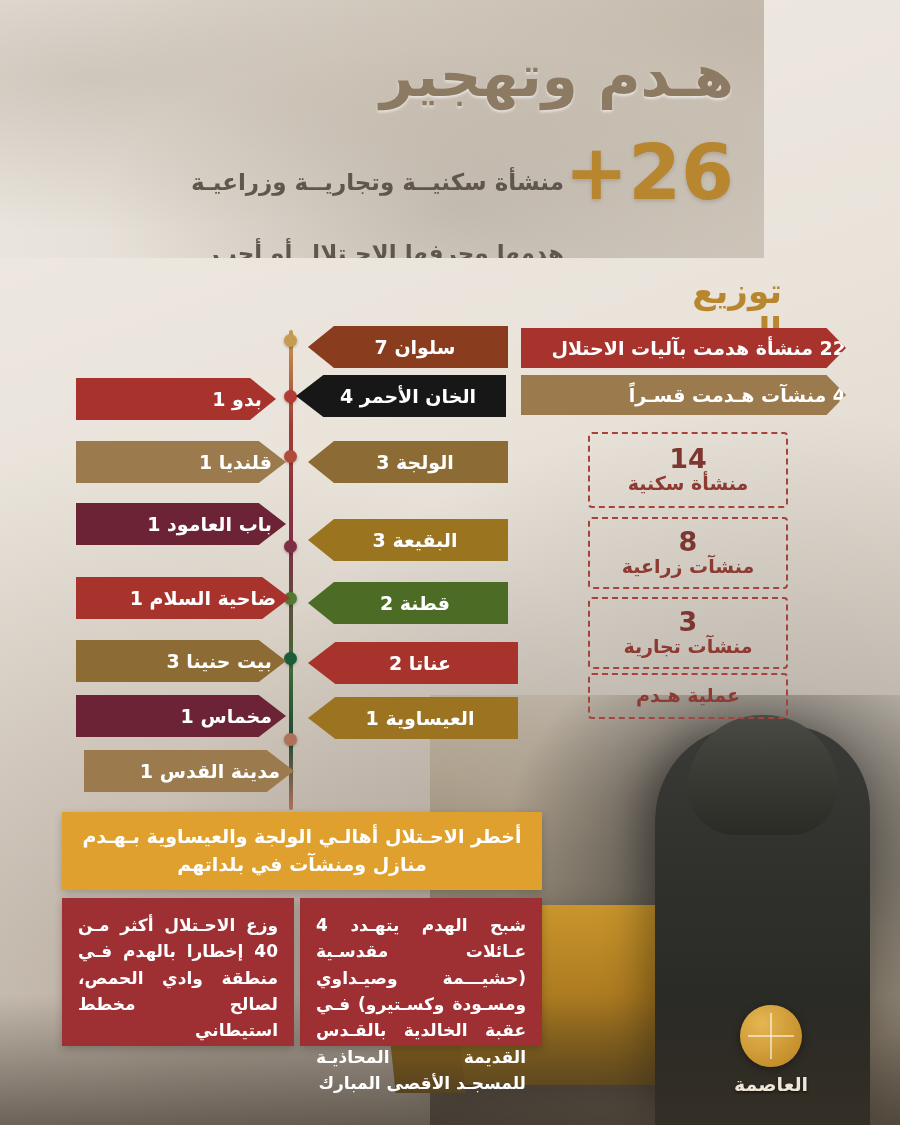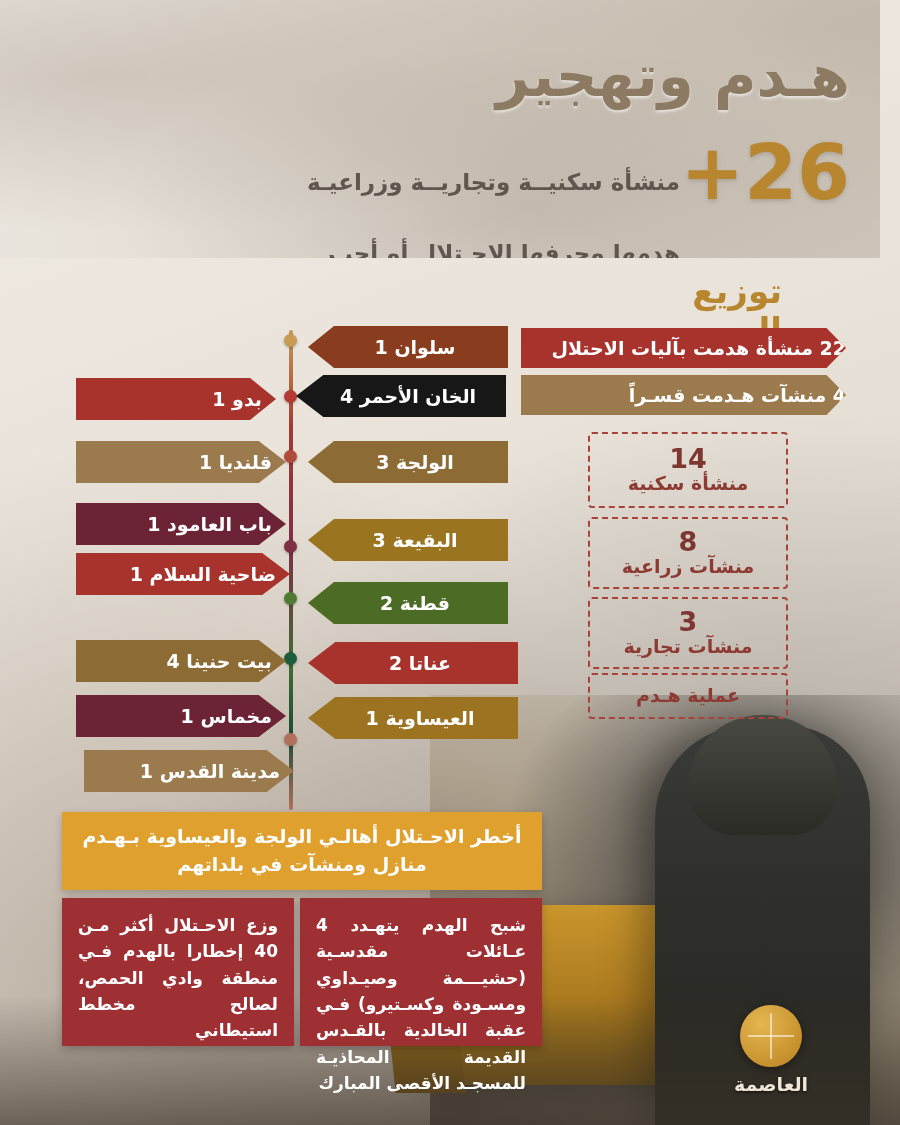--- a/index.html
+++ b/index.html
@@ -12,21 +12,21 @@
   }
   #page{
     position:relative;width:900px;height:1125px;overflow:hidden;
     background:
       radial-gradient(circle at 18% 88%, rgba(120,100,85,.35) 0%, rgba(120,100,85,0) 45%),
       radial-gradient(circle at 85% 95%, rgba(60,55,50,.45) 0%, rgba(60,55,50,0) 50%),
       linear-gradient(160deg,#efeae4 0%,#e9e3da 40%,#ded6cb 70%,#cfc6ba 100%);
   }
   
   .header{
-    position:absolute;left:0;top:0;width:880px;height:258px;
+    position:absolute;left:0;top:0;width:764px;height:258px;
     background:
       linear-gradient(90deg, rgba(235,230,223,.92) 0%, rgba(225,218,208,.86) 45%, rgba(205,196,184,.80) 100%),
       linear-gradient(0deg,#d8d1c6,#d8d1c6);
     overflow:hidden;
   }
   .header:before{
     content:"";position:absolute;inset:0;
     background:
       radial-gradient(ellipse at 12% 30%, rgba(150,135,118,.30), rgba(150,135,118,0) 60%),
       radial-gradient(ellipse at 60% 80%, rgba(120,108,95,.25), rgba(120,108,95,0) 55%),
@@ -188,21 +188,21 @@
 
   <div class="dot" style="top:334px;background:#c79b52;"></div>
   <div class="dot" style="top:390px;background:#b33b33;"></div>
   <div class="dot" style="top:450px;background:#b04a3a;"></div>
   <div class="dot" style="top:540px;background:#7e2f45;"></div>
   <div class="dot" style="top:592px;background:#4f7a32;"></div>
   <div class="dot" style="top:652px;background:#1d5c3a;"></div>
   <div class="dot" style="top:733px;background:#b0705a;"></div>
 
   <div class="arrow toleft" style="left:308px;top:326px;width:186px;background:#8a3c1e;">
-    <span>سلوان 1</span>
+    <span>سلوان 7</span>
   </div>
   <div class="arrow toleft" style="left:296px;top:375px;width:196px;background:#171717;align-items:center;">
     <span>الخان الأحمر 4</span>
   </div>
   <div class="arrow toleft" style="left:308px;top:441px;width:186px;background:#8d6b35;">
     <span>الولجة 3</span>
   </div>
   <div class="arrow toleft" style="left:308px;top:519px;width:186px;background:#9b7420;">
     <span>البقيعة 3</span>
   </div>
@@ -218,25 +218,25 @@
 
   <div class="arrow toright" style="left:76px;top:378px;width:186px;background:#a8332c;">
     <span>بدو 1</span>
   </div>
   <div class="arrow toright" style="left:76px;top:441px;width:196px;background:#9b7a4e;">
     <span>قلنديا 1</span>
   </div>
   <div class="arrow toright" style="left:76px;top:503px;width:196px;background:#6c2336;">
     <span>باب العامود 1</span>
   </div>
-  <div class="arrow toright" style="left:76px;top:553px;width:200px;background:#a8332c;">
+  <div class="arrow toright" style="left:76px;top:577px;width:200px;background:#a8332c;">
     <span>ضاحية السلام 1</span>
   </div>
   <div class="arrow toright" style="left:76px;top:640px;width:196px;background:#8d6b35;">
-    <span>بيت حنينا 4</span>
+    <span>بيت حنينا 3</span>
   </div>
   <div class="arrow toright" style="left:76px;top:695px;width:196px;background:#6c2336;">
     <span>مخماس 1</span>
   </div>
   <div class="arrow toright" style="left:76px;top:750px;width:196px;background:#9b7a4e;margin-left:8px;">
     <span>مدينة القدس 1</span>
   </div>
 
   <div class="bar" style="left:521px;top:328px;width:325px;background:#a8332c;">
     <span>22 منشأة هدمت بآليات الاحتلال</span>

